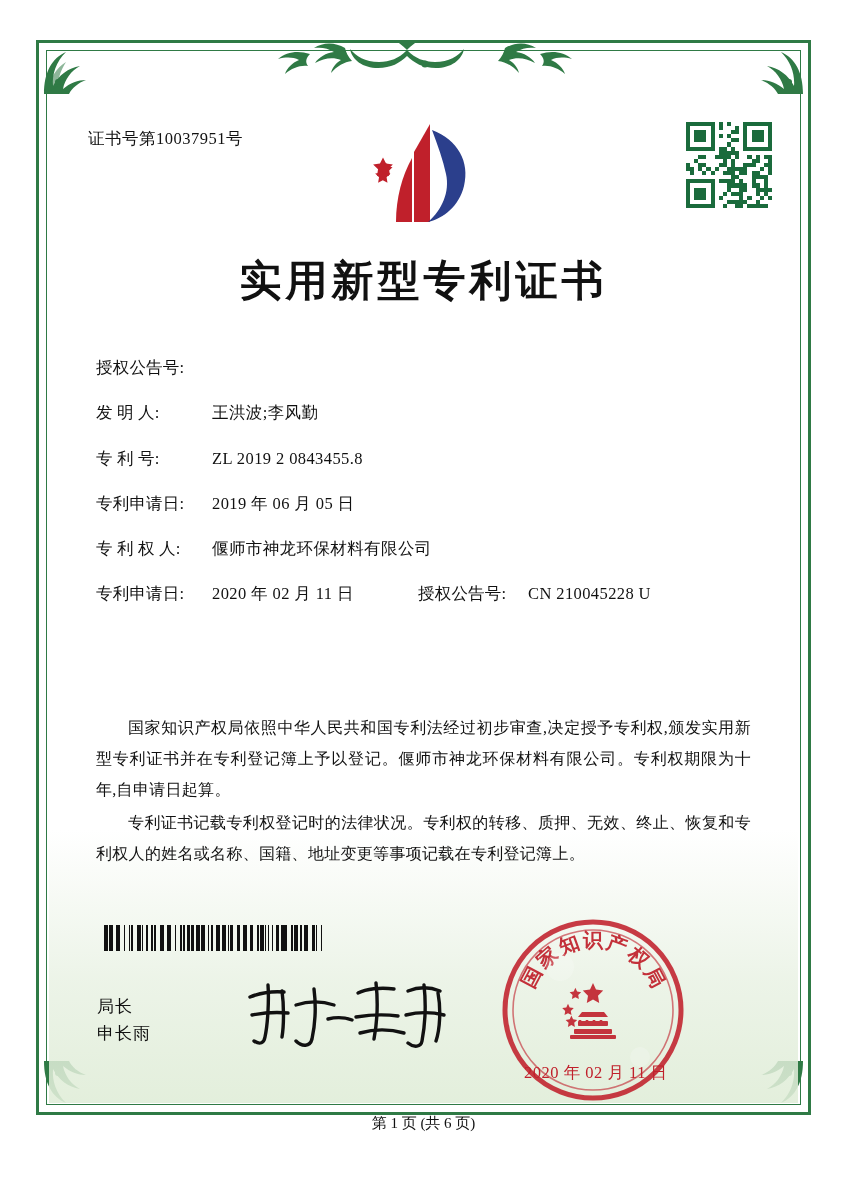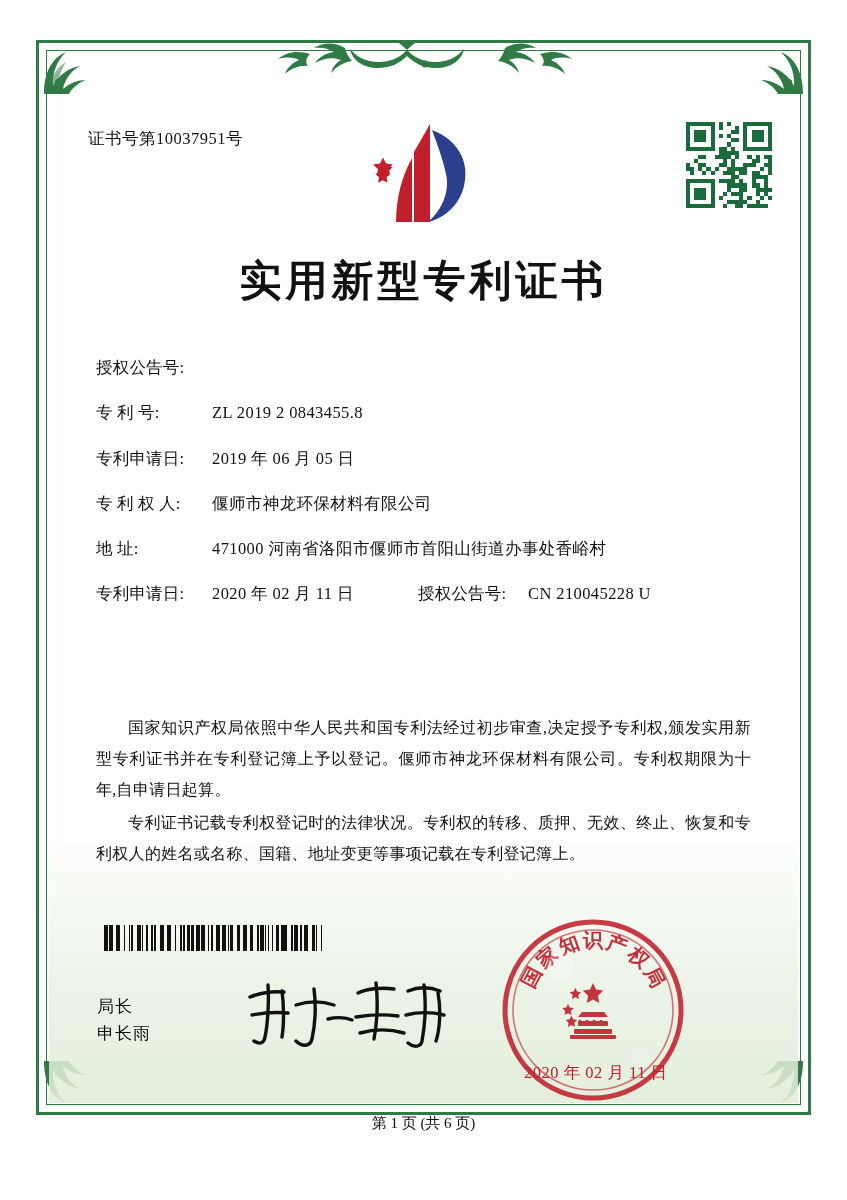--- a/index.html
+++ b/index.html
@@ -752,34 +752,34 @@
       <i style="background: transparent;"></i>
     </div>
 
   <div class="title">实用新型专利证书</div>
 
   <div class="fields">
     <div class="frow">
       <span class="flabel">授权公告号:</span>
     </div>
     <div class="frow">
+      <span class="flabel">发 明 人:</span>
+      <span class="fvalue">王洪波;李风勤</span>
+    </div>
+    <div class="frow">
       <span class="flabel">专 利 号:</span>
       <span class="fvalue">ZL 2019 2 0843455.8</span>
     </div>
     <div class="frow">
       <span class="flabel">专利申请日:</span>
       <span class="fvalue">2019 年 06 月 05 日</span>
     </div>
     <div class="frow">
       <span class="flabel">专 利 权 人:</span>
       <span class="fvalue">偃师市神龙环保材料有限公司</span>
-    </div>
-    <div class="frow">
-      <span class="flabel">地        址:</span>
-      <span class="fvalue">471000 河南省洛阳市偃师市首阳山街道办事处香峪村</span>
     </div>
     <div class="frow dual">
       <span class="flabel">专利申请日:</span>
       <span class="fvalue">2020 年 02 月 11 日</span>
       <span class="flabel2">授权公告号:</span>
       <span class="fvalue2">CN 210045228 U</span>
     </div>
   </div>
 
   <div class="paras">

